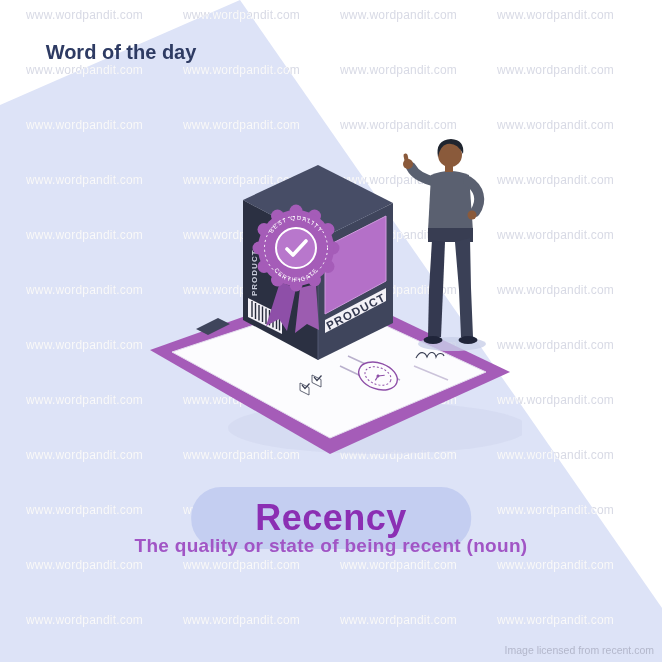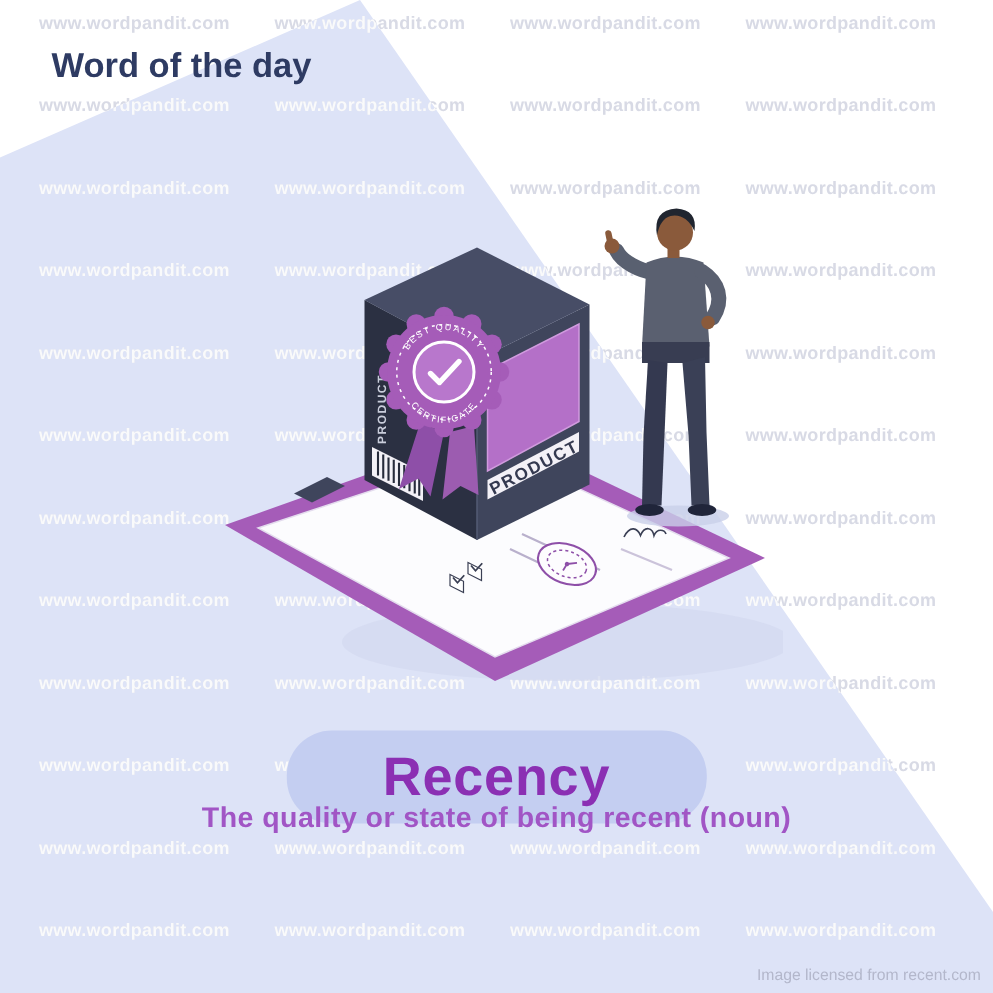--- a/index.html
+++ b/index.html
@@ -4,29 +4,29 @@
 <style>
   html,body{margin:0;padding:0;}
   body{width:662px;height:662px;font-family:"Liberation Sans",sans-serif;background:#fff;}
   .card{position:relative;width:662px;height:662px;background:#ffffff;overflow:hidden;}
 
   
   .bg-shape{position:absolute;inset:0;background:#dde3f7;
     clip-path:polygon(240px 0px,662px 608px,662px 662px,0px 662px,0px 105px);}
 
   
-  .wm-layer{position:absolute;inset:0;font-size:12px;pointer-events:none;font-weight:bold;}
+  .wm-layer{position:absolute;inset:0;font-size:12px;pointer-events:none;}
   .wm-layer span{position:absolute;white-space:nowrap;letter-spacing:.2px;}
   .wm-gray{color:#d8dae5;}
   .wm-white{color:rgba(255,255,255,.85);
     clip-path:polygon(240px 0px,662px 608px,662px 662px,0px 662px,0px 105px);}
 
   .header{position:absolute;top:30px;left:12px;width:218px;text-align:center;color:#2e3b63;}
   .brand-title{font-size:23px;font-weight:bold;}
-  .brand-sub{font-size:23px;font-weight:bold;margin-top:0;}
+  .brand-sub{font-size:20px;font-weight:bold;margin-top:11px;}
 
   .logo{position:absolute;top:37px;right:21px;height:47px;background:#57b85f;border-radius:10px;
     display:flex;align-items:center;padding:0 17px 0 14px;gap:2px;box-sizing:border-box;}
   .logo-ribbon{width:15px;height:30px;background:#fff;margin-top:-3px;
     clip-path:polygon(0 0,100% 0,100% 100%,50% 70%,0 100%);}
   .logo-text{color:#fff;font-size:28px;font-weight:bold;letter-spacing:.3px;line-height:47px;}
 
   .illustration{position:absolute;left:138px;top:128px;width:384px;height:334px;}
 
   .word-pill{position:absolute;top:487px;left:50%;transform:translateX(-50%);

